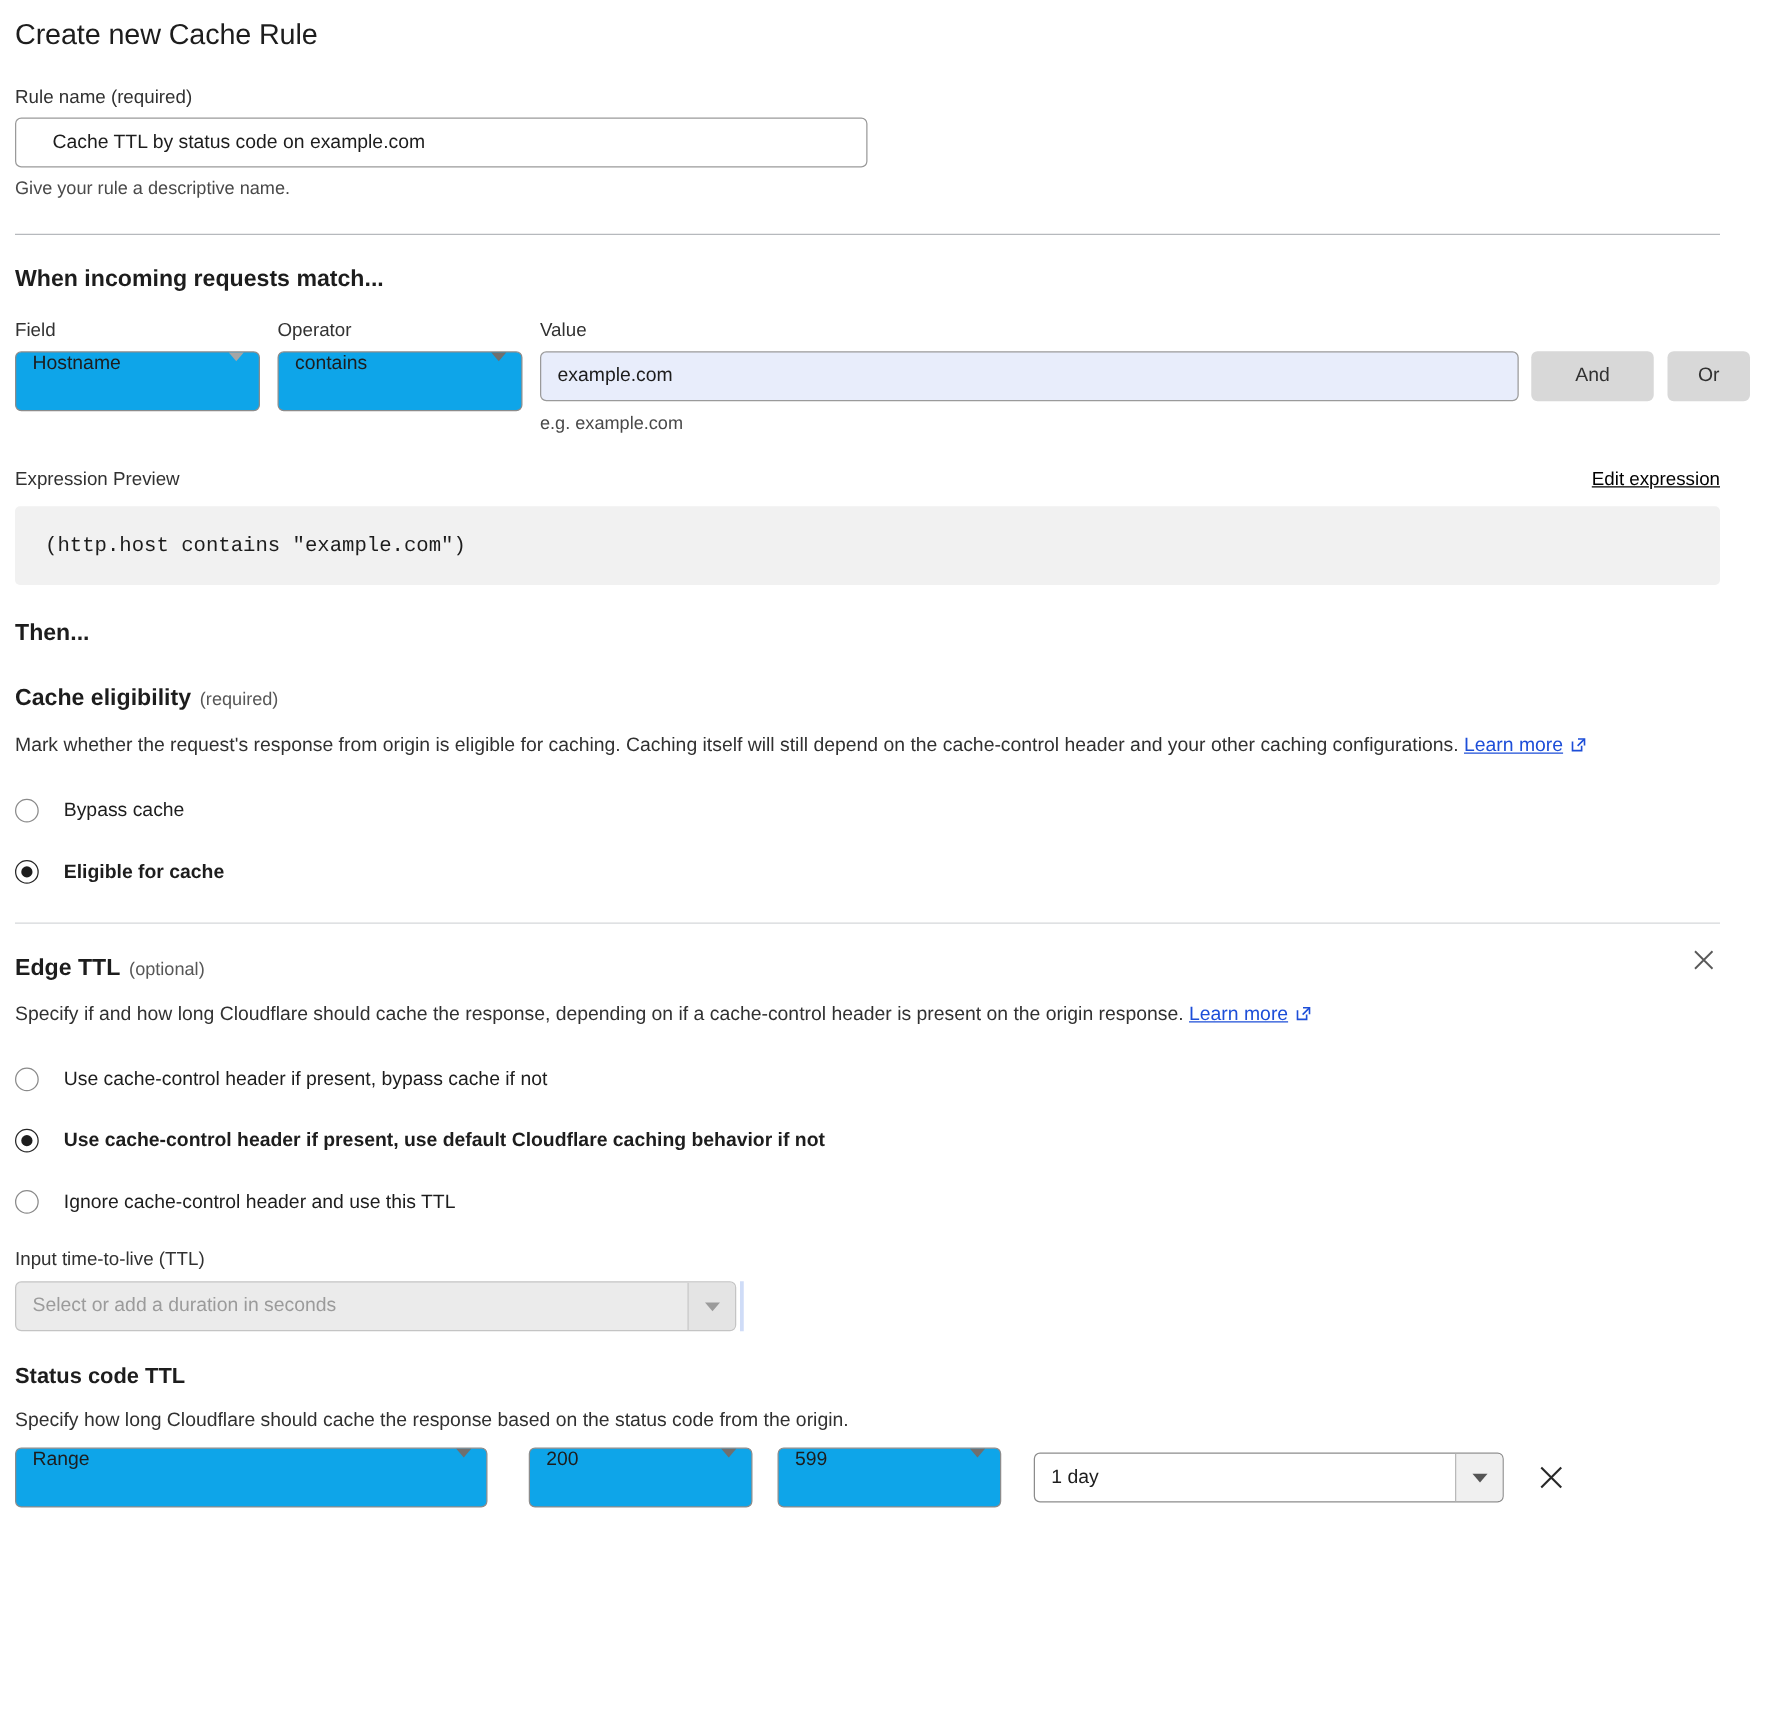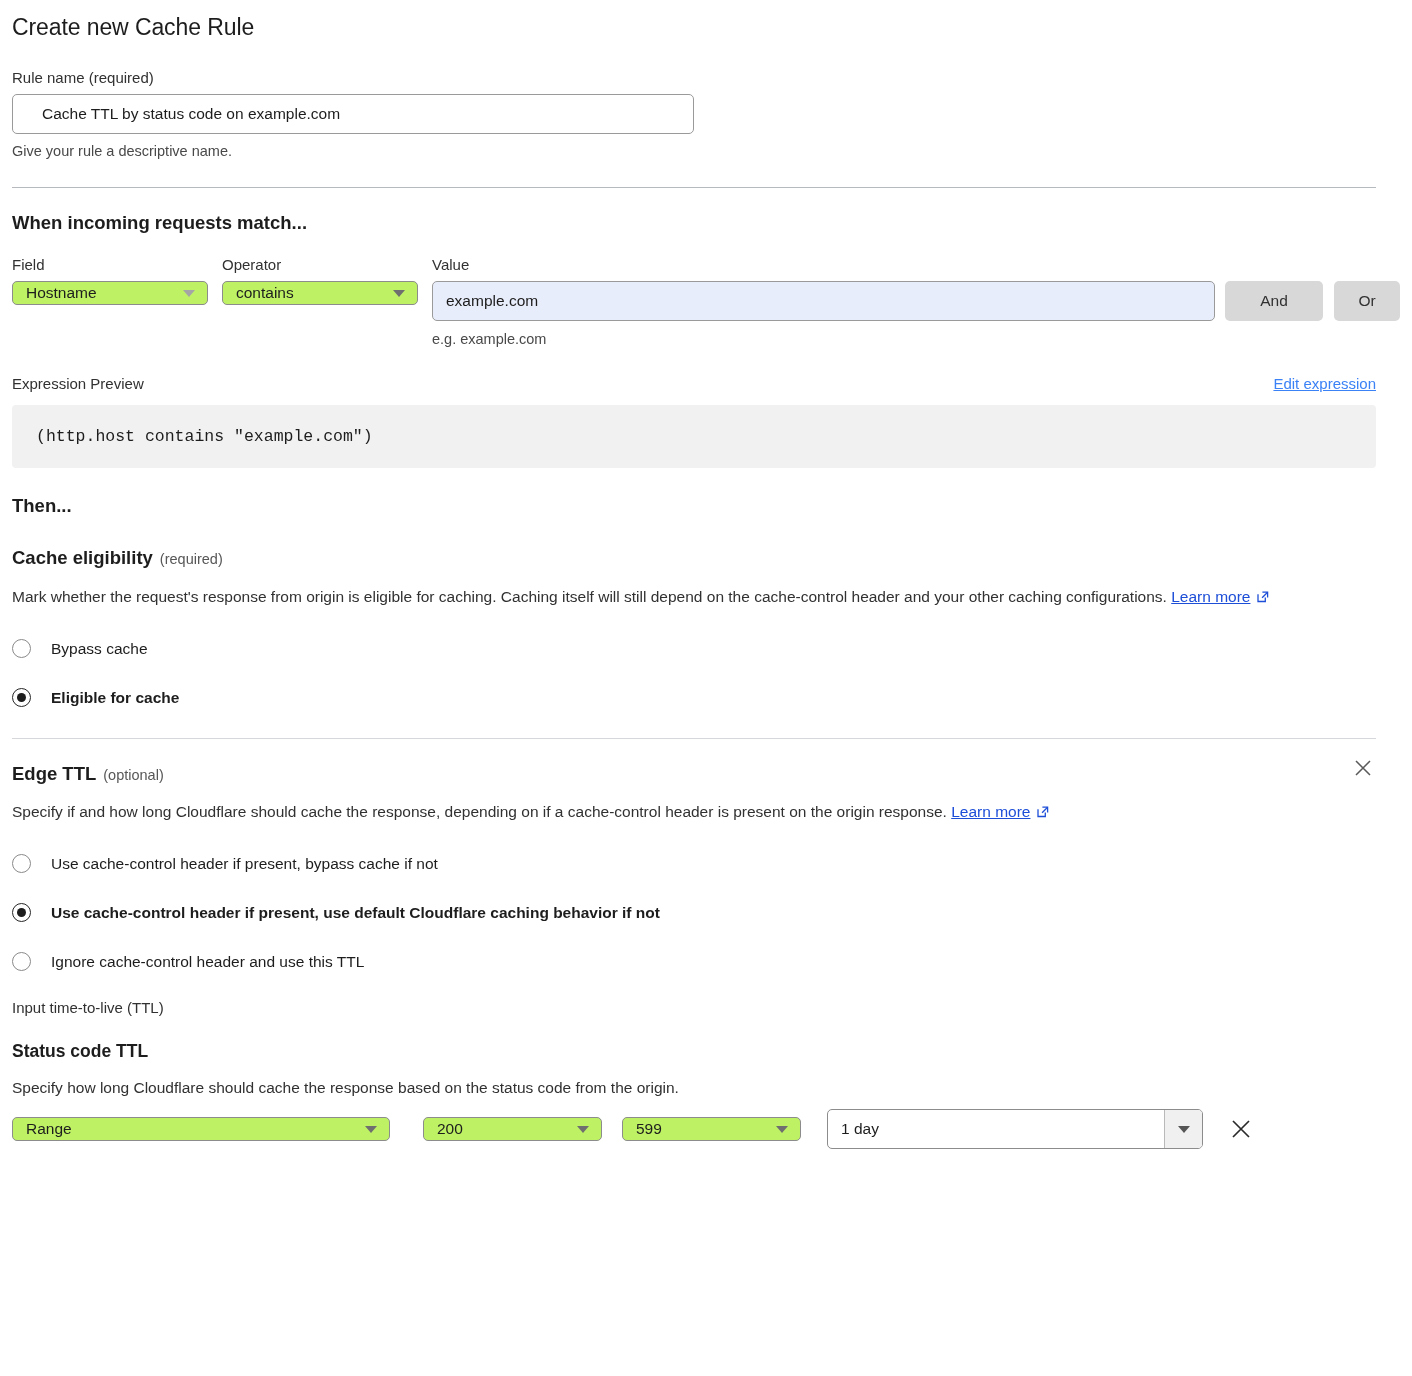--- a/index.html
+++ b/index.html
@@ -72,28 +72,27 @@
     font-size: 15px;
     color: #313131;
   }
   .cond-row {
     display: flex;
     align-items: flex-start;
   }
 
   .select-box {
     position: relative;
-    height: 24px;
+    height: 48px;
     border: 1px solid #8c8c8c;
     border-radius: 5px;
-    background: #bef264;
-    font-size: 15.5px;
-    color: #1d1d1d;
-    display: flex;
-    align-items: center;
+    background: #0ea5e9;
+    font-size: 15.5px;
+    color: #1d1d1d;
+    display: flex;
     padding: 0 13px;
     cursor: pointer;
     user-select: none;
   }
   .select-box .caret {
     position: absolute;
     right: 12px;
     width: 0; height: 0;
     border-left: 6px solid transparent;
     border-right: 6px solid transparent;
@@ -135,21 +134,21 @@
   
   .expr-head {
     display: flex;
     justify-content: space-between;
     align-items: baseline;
     width: 1364px;
   }
   .expr-label { font-size: 15px; color: #313131; }
   .edit-link {
     font-size: 15px;
-    color: #3b82f6;
+    color: #000000;
     text-decoration: underline;
     cursor: pointer;
   }
   .expr-box {
     width: 1364px;
     background: #f1f1f1;
     border-radius: 4px;
     padding: 22px 24px;
     font-family: "Liberation Mono", monospace;
     font-size: 16.5px;
@@ -369,20 +368,29 @@
   <div class="radio-row" style="margin-top:30px">
     <span class="radio checked"></span>
     <span class="radio-label bold">Use cache-control header if present, use default Cloudflare caching behavior if not</span>
   </div>
   <div class="radio-row" style="margin-top:30px">
     <span class="radio"></span>
     <span class="radio-label">Ignore cache-control header and use this TTL</span>
   </div>
 
   <div class="field-label" style="margin-top:28px; margin-bottom:9px">Input time-to-live (TTL)</div>
+  <div style="display:flex; align-items:center;">
+    <div class="combo disabled" style="width:577px">
+      <div class="combo-val">Select or add a duration in seconds</div>
+      <div class="combo-btn">
+        <span class="caret"></span>
+      </div>
+    </div>
+    <div class="blue-sliver"></div>
+  </div>
 
   <div class="section-heading" style="margin-top:25px; font-size:17.5px">Status code TTL</div>
   <div class="desc" style="margin-top:12px">Specify how long Cloudflare should cache the response based on the status code from the origin.</div>
 
 
   <div class="sc-row" style="margin-top:8px">
     <div class="select-box" style="width:378px">
       <span>Range</span>
       <span class="caret"></span>
     </div>

